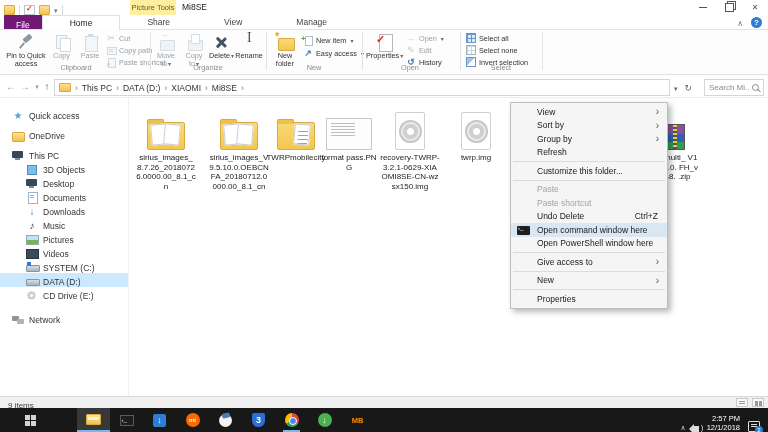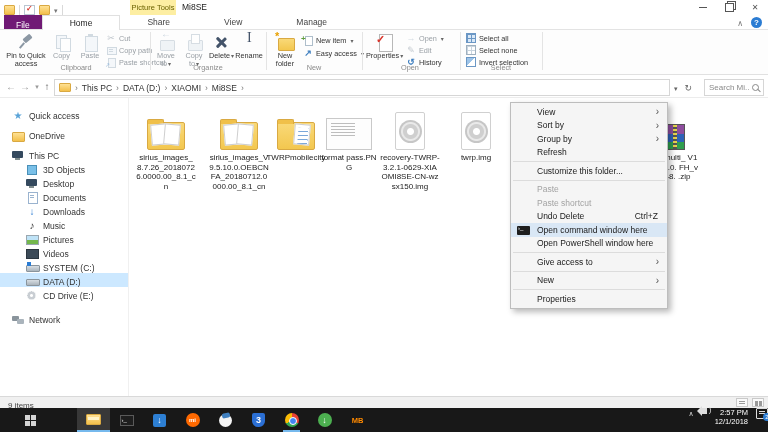--- a/index.html
+++ b/index.html
@@ -178,21 +178,21 @@
   .tflash::before{content:"↓"}
   .tmi{width:14px;height:14px;border-radius:50%;background:#ff6900;color:#fff;font-size:6px;font-weight:bold;text-align:center;line-height:14px}
   .tbunny{width:13px;height:13px;border-radius:50%;background:#f4f4f4;position:relative}
   .tbunny::before{content:"";position:absolute;left:3px;top:-1px;width:8px;height:5px;background:#3f7fbf;border-radius:2px;transform:rotate(-12deg)}
   .t3{width:13px;height:14px;background:#2b6fd4;border-radius:2px 2px 6px 6px;color:#fff;font-size:9px;font-weight:bold;text-align:center;line-height:14px}
   .tchrome{width:14px;height:14px;border-radius:50%;background:conic-gradient(#ea4335 0 120deg,#34a853 120deg 240deg,#fbbc05 240deg);position:relative}
   .tchrome::before{content:"";position:absolute;left:4px;top:4px;width:6px;height:6px;border-radius:50%;background:#4285f4;border:1px solid #fff}
   .tupd{width:14px;height:14px;border-radius:50%;background:#4caf50;color:#fff;font-size:9px;text-align:center;line-height:14px}
   .tupd::before{content:"↓"}
   .tmb{color:#ff8a00;font-size:7.5px;font-weight:bold;letter-spacing:0}
-  .tray{margin-left:auto;display:flex;align-items:flex-start;gap:8px;color:#e8e8e8}
+  .tray{margin-left:auto;display:flex;align-items:flex-end;gap:8px;padding-right:8px;color:#e8e8e8}
   .tchev::before{content:"∧";font-size:7px;color:#ddd}
   .tspk{width:5px;height:6px;background:#ddd;position:relative}
   .tspk::before{content:"";position:absolute;left:-5px;top:-2px;border:5px solid transparent;border-right:5px solid #ddd;border-left:none}
   .tspk::after{content:")";position:absolute;left:7px;top:-3px;color:#ddd;font-size:8px}
   .tclock{text-align:right;font-size:7.5px;line-height:9px;color:#fff}
   .tac{width:12px;height:11px;border:1px solid #ddd;border-radius:1px;position:relative}
   .tac::before{content:"";position:absolute;left:2px;top:2px;right:2px;height:4px;background:repeating-linear-gradient(180deg,#ddd 0 1px,transparent 1px 2.5px)}
   .tbadge{position:absolute;right:-4px;bottom:-3px;min-width:8px;height:8px;border-radius:50%;background:#2b7cd3;color:#fff;font-size:6px;line-height:8px;text-align:center}
 </style>
 </head>

